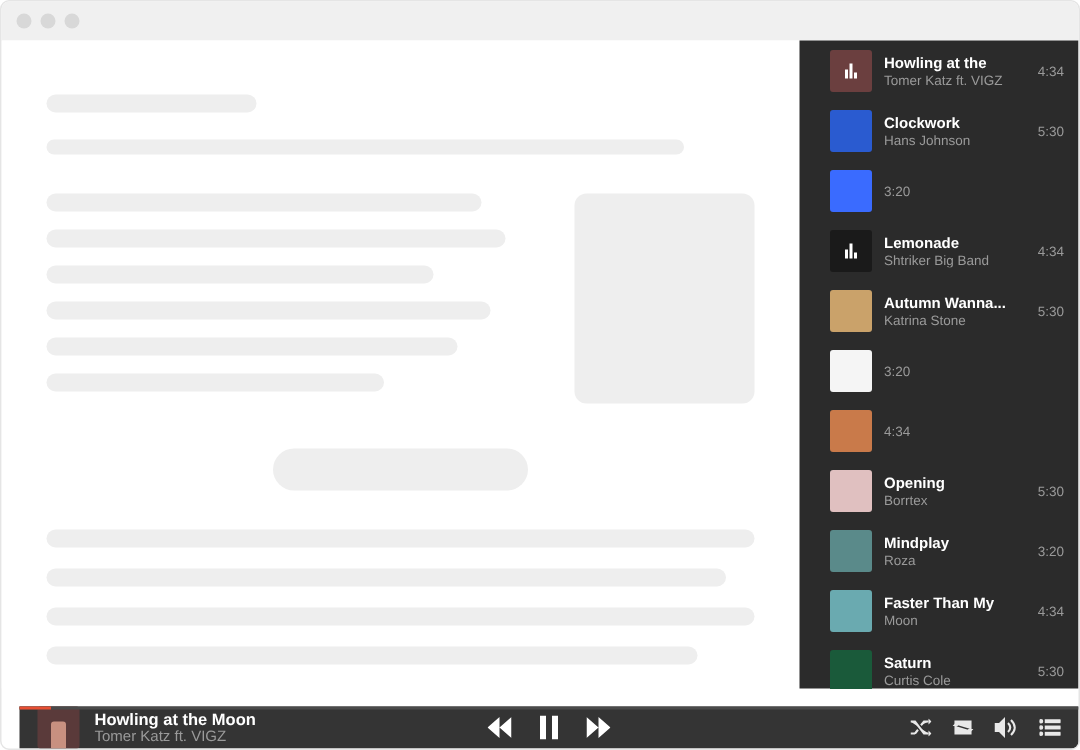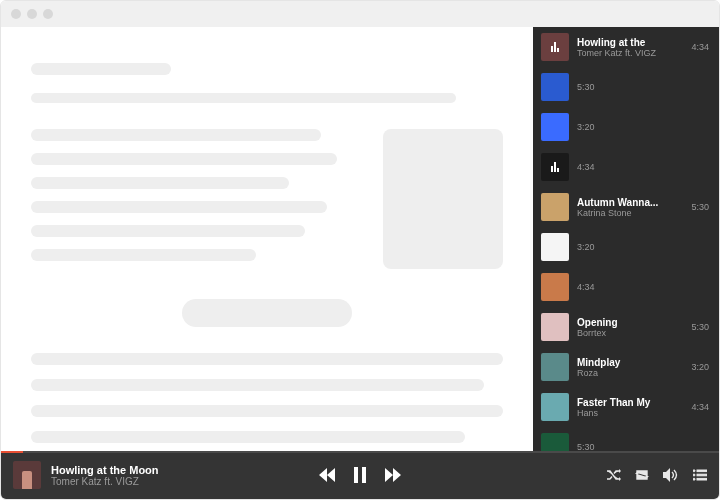--- a/index.html
+++ b/index.html
@@ -38,37 +38,37 @@
   .sidebar {
     width: 186px; background: #2b2b2b; display: flex; flex-direction: column;
     position: relative;
   }
   .tracks {
     flex: 1; overflow-y: auto; scrollbar-width: thin; scrollbar-color: #666 #2b2b2b;
   }
   .tracks::-webkit-scrollbar { width: 6px; }
   .tracks::-webkit-scrollbar-thumb { background: #666; border-radius: 3px; }
   .track {
-    display: flex; align-items: center; gap: 8px; padding: 6px 10px 6px 8px;
+    display: flex; align-items: center; gap: 8px; padding: 6px 10px 6px 20px;
     cursor: pointer;
   }
   .art {
     width: 28px; height: 28px; border-radius: 2px; flex-shrink: 0;
     display: flex; align-items: center; justify-content: center;
     font-size: 0;
   }
   .eq { display: flex; gap: 1px; align-items: flex-end; height: 10px; }
   .eq span { width: 2px; background: #fff; }
   .eq span:nth-child(1){height:6px}.eq span:nth-child(2){height:10px}.eq span:nth-child(3){height:4px}
   .meta { flex: 1; min-width: 0; }
   .title { font-size: 10px; font-weight: 700; color: #fff; white-space: nowrap; overflow: hidden; text-overflow: ellipsis; }
   .artist { font-size: 9px; color: #9a9a9a; white-space: nowrap; overflow: hidden; text-overflow: ellipsis; }
   .dur { font-size: 9px; color: #9a9a9a; flex-shrink: 0; }
   .player {
-    position: absolute; left: 0; right: 0; bottom: 0; height: 48px;
+    position: absolute; left: 12px; right: 0; bottom: 0; height: 28px;
     background: #343434; display: flex; align-items: center; padding: 0 12px;
     color: #fff;
   }
   .progress {
     position: absolute; top: 0; left: 0; right: 0; height: 2px;
     background: #4a4a4a;
   }
   .progress-fill {
     height: 100%; width: 3%; background: #e84f33;
   }
@@ -136,34 +136,42 @@
               </div>
             </div>
             <div class="meta">
               <div class="title">Howling at the</div>
               <div class="artist">Tomer Katz ft. VIGZ</div>
             </div>
             <div class="dur">4:34</div>
           </div>
           <div class="track">
             <div class="art" style="background: rgb(42, 91, 208);"></div>
+            <div class="meta">
+              <div class="title">Clockwork</div>
+              <div class="artist">Hans Johnson</div>
+            </div>
             <div class="dur">5:30</div>
           </div>
           <div class="track">
             <div class="art" style="background: rgb(58, 107, 255);"></div>
             <div class="dur">3:20</div>
           </div>
           <div class="track">
             <div class="art" style="background: rgb(26, 26, 26);">
               <div class="eq">
                 <span></span>
                 <span></span>
                 <span></span>
               </div>
             </div>
+            <div class="meta">
+              <div class="title">Lemonade</div>
+              <div class="artist">Shtriker Big Band</div>
+            </div>
             <div class="dur">4:34</div>
           </div>
           <div class="track">
             <div class="art" style="background: rgb(202, 162, 106);"></div>
             <div class="meta">
               <div class="title">Autumn Wanna...</div>
               <div class="artist">Katrina Stone</div>
             </div>
             <div class="dur">5:30</div>
           </div>
@@ -188,26 +196,30 @@
             <div class="meta">
               <div class="title">Mindplay</div>
               <div class="artist">Roza</div>
             </div>
             <div class="dur">3:20</div>
           </div>
           <div class="track">
             <div class="art" style="background: rgb(106, 170, 176);"></div>
             <div class="meta">
               <div class="title">Faster Than My</div>
-              <div class="artist">Hans</div>
+              <div class="artist">Moon</div>
             </div>
             <div class="dur">4:34</div>
           </div>
           <div class="track">
             <div class="art" style="background: rgb(26, 90, 58);"></div>
+            <div class="meta">
+              <div class="title">Saturn</div>
+              <div class="artist">Curtis Cole</div>
+            </div>
             <div class="dur">5:30</div>
           </div>
         </div>
     </div>
   </div>
 
   <div class="player">
     <div class="progress">
       <div class="progress-fill"></div>
     </div>

